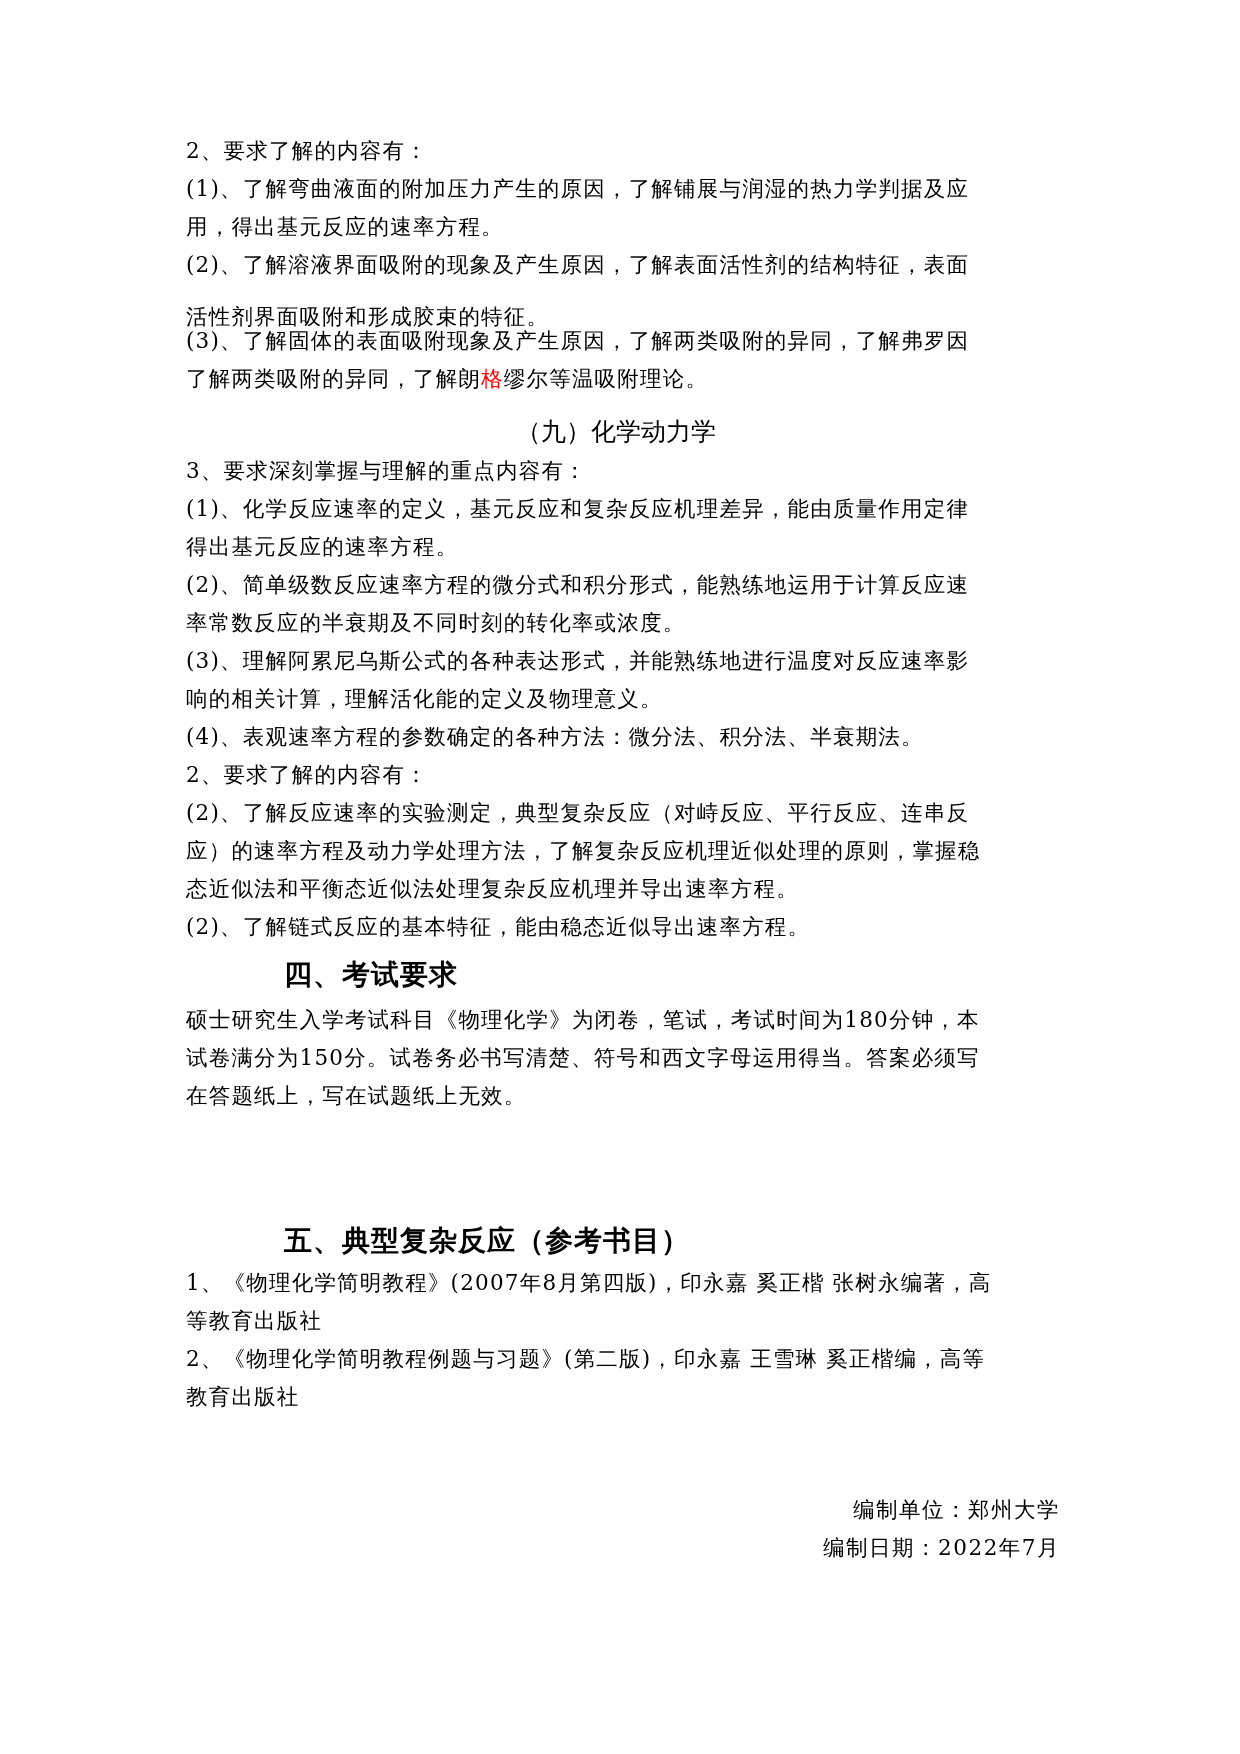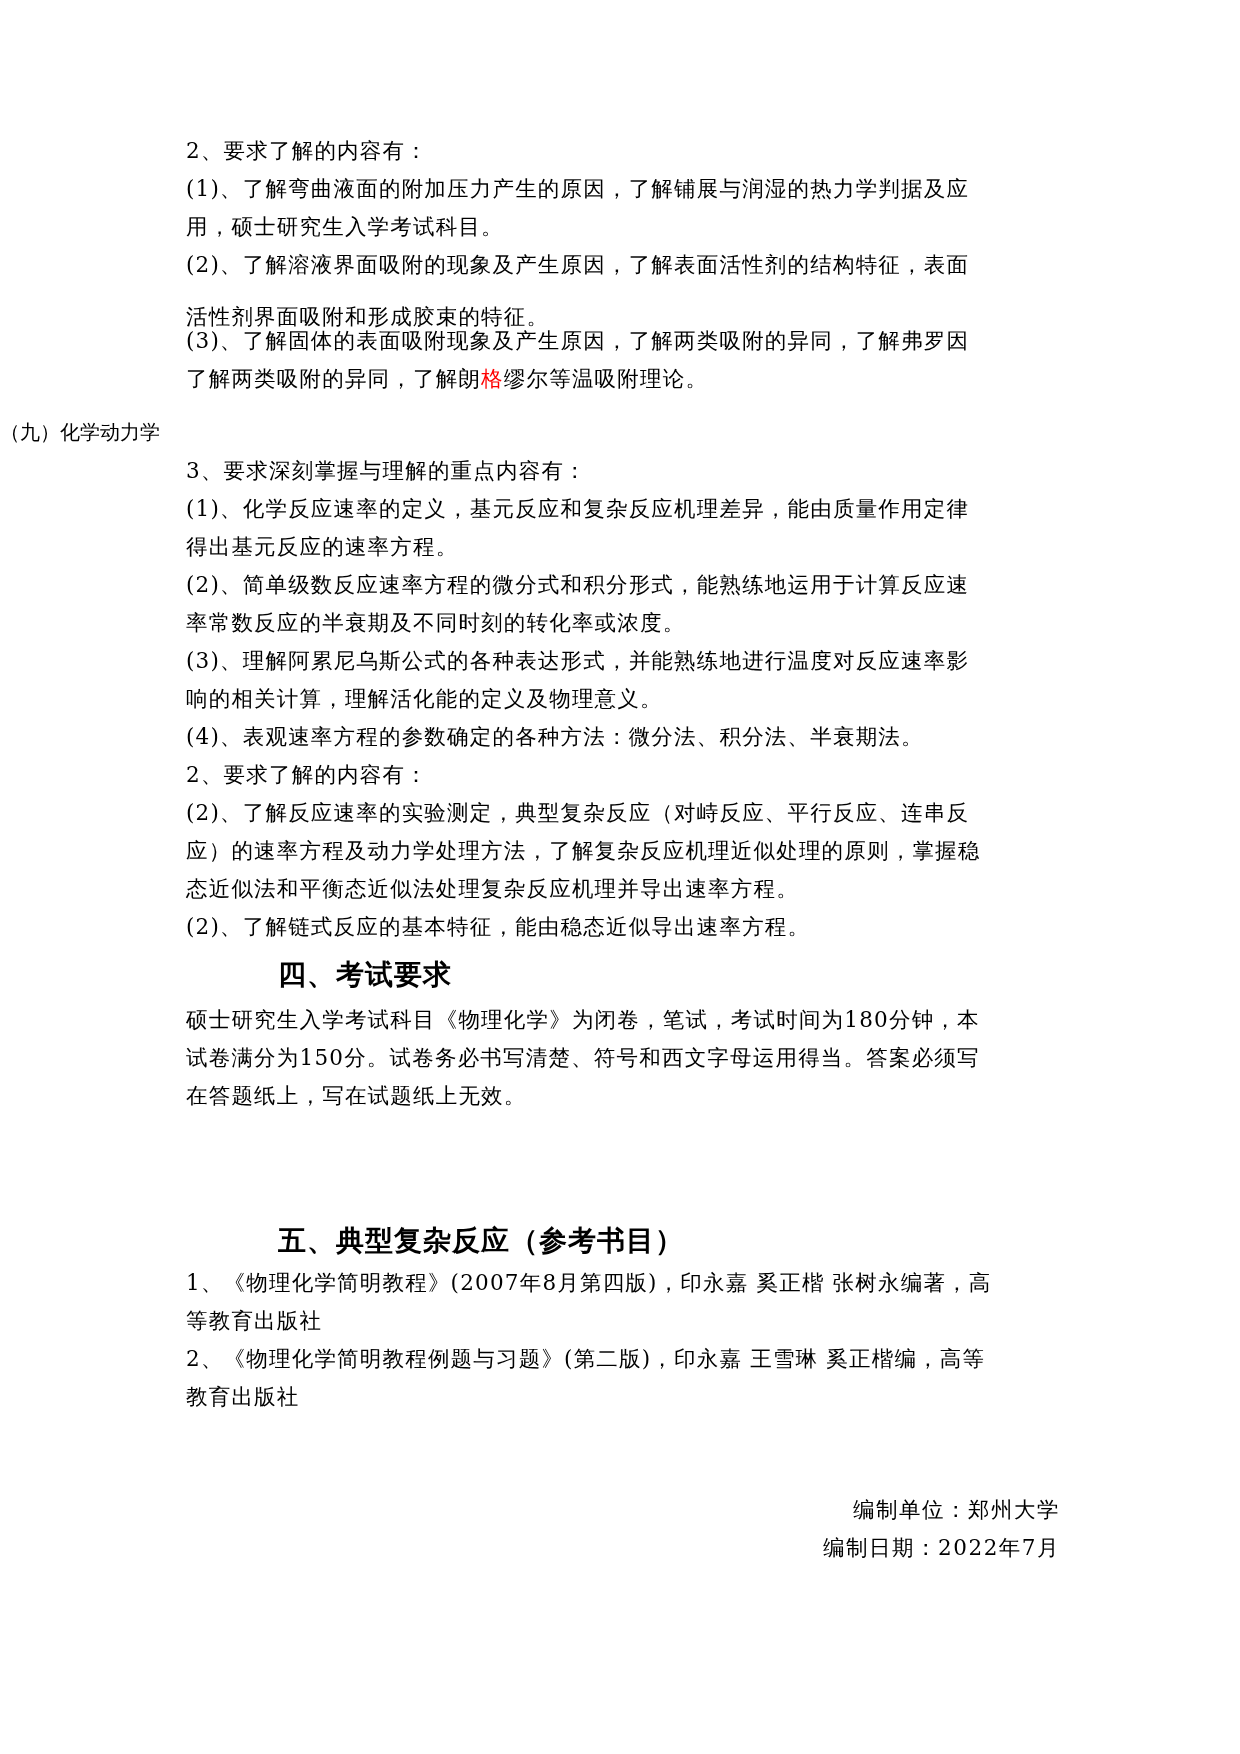--- a/index.html
+++ b/index.html
@@ -1,30 +1,30 @@
 <!DOCTYPE html>
 <html><head>
 <meta charset="utf-8">
 <style>
   html, body { margin: 0; padding: 0; background: #ffffff; }
   body { width: 1240px; height: 1754px; position: relative; overflow: hidden;
          font-family: "DejaVu Serif", "Liberation Serif", serif; color: #000; }
   .line { position: absolute; left: 186px; font-size: 21.5px; line-height: 28px; white-space: nowrap; letter-spacing: 1.2px; }
-  .center { position: absolute; left: 0; width: 1232px; text-align: left; font-size: 20px; line-height: 28px; }
-  .h { position: absolute; left: 278px; font-family: "DejaVu Sans", "Liberation Sans", sans-serif; font-weight: bold; font-size: 28px; line-height: 34px; letter-spacing: 1px; }
+  .center { position: absolute; left: 0; width: 1232px; text-align: center; font-size: 25px; line-height: 28px; }
+  .h { position: absolute; left: 284px; font-family: "DejaVu Sans", "Liberation Sans", sans-serif; font-weight: bold; font-size: 28px; line-height: 34px; letter-spacing: 1px; }
   .right { position: absolute; right: 180px; font-size: 21.5px; line-height: 28px; text-align: center; letter-spacing: 1.5px; }
   .red { color: #ff0000; }
 </style>
 </head>
 <body>
 
 <div>
   <div class="line" style="top:137px">2、要求了解的内容有：</div>
   <div class="line" style="top:175px">(1)、了解弯曲液面的附加压力产生的原因，了解铺展与润湿的热力学判据及应</div>
-  <div class="line" style="top:213px">用，硕士研究生入学考试科目。</div>
+  <div class="line" style="top:213px">用，得出基元反应的速率方程。</div>
   <div class="line" style="top:251px">(2)、了解溶液界面吸附的现象及产生原因，了解表面活性剂的结构特征，表面</div>
   <div class="line" style="top:303px">活性剂界面吸附和形成胶束的特征。</div>
   <div class="line" style="top:327px">(3)、了解固体的表面吸附现象及产生原因，了解两类吸附的异同，了解弗罗因</div>
   <div class="line" style="top:365px">
     <span>了解两类吸附的异同，了解朗</span><span class="red">格</span><span>缪尔等温吸附理论。</span>
   </div>
 
   <div class="center" style="top:418px">（九）化学动力学</div>
   <div class="line" style="top:457px">3、要求深刻掌握与理解的重点内容有：</div>
   <div class="line" style="top:495px">(1)、化学反应速率的定义，基元反应和复杂反应机理差异，能由质量作用定律</div>

